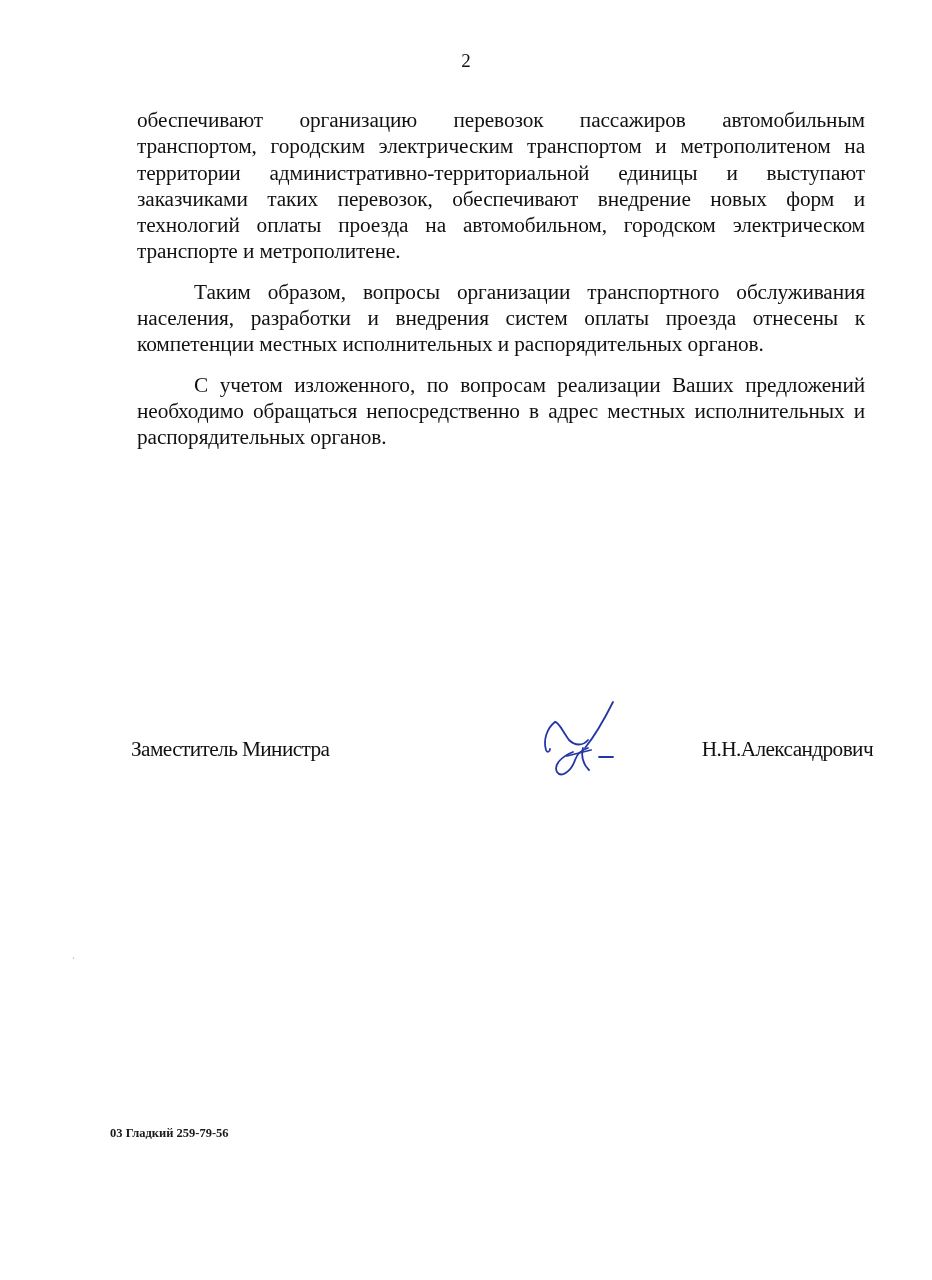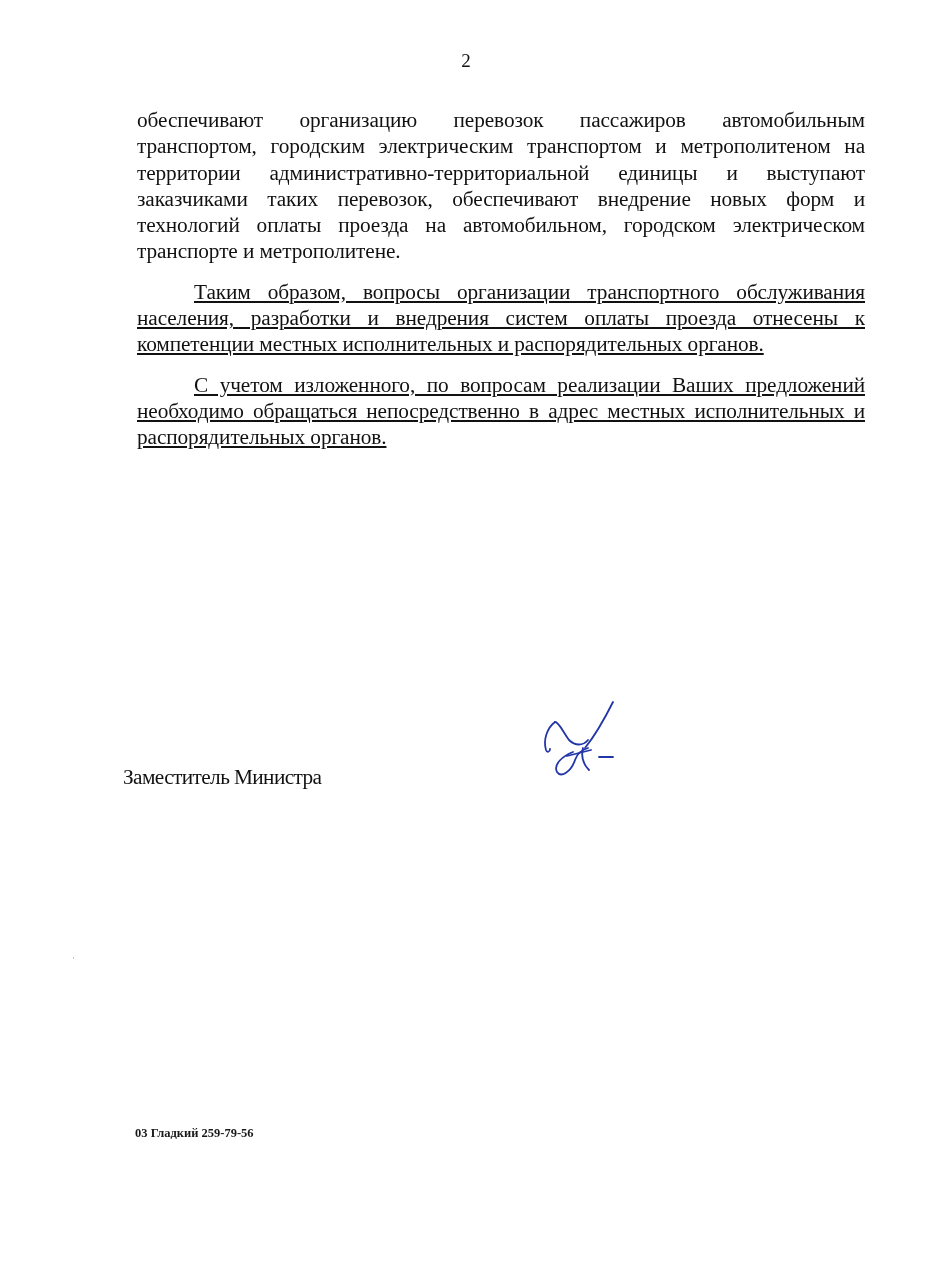--- a/index.html
+++ b/index.html
@@ -34,53 +34,51 @@
       letter-spacing: -0.1px;
     }
     .para {
       margin: 14px;
       text-align: justify;
       text-align-last: left;
       hyphens: none;
     }
     .para.indent {
       text-indent: 57px;
-      text-decoration: underline;
     }
     .signature-row {
       position: absolute;
       left: 123px;
       top: 734px;
       width: 756px;
       height: 30px;
       font-size: 21.3px;
       line-height: 30px;
       letter-spacing: -0.6px;
     }
     .sig-title {
       position: absolute;
-      left: 0;
+      left: 8px;
       top: 0;
-      margin-top: 28px;
     }
     .sig-name {
       position: absolute;
       right: 6px;
       top: 0;
     }
     .signature-mark {
       position: absolute;
       left: 533px;
       top: 700px;
       width: 90px;
       height: 80px;
     }
     .executor-note {
       position: absolute;
-      left: 135px;
+      left: 110px;
       top: 1125px;
       font-size: 12.5px;
       line-height: 16px;
       font-weight: bold;
       color: #1a1a1a;
     }
     .speck {
       position: absolute;
       left: 73px;
       top: 957px;
@@ -95,20 +93,21 @@
 <div class="page-number">2</div>
 
 <div class="body-text">
   <p class="para">обеспечивают организацию перевозок пассажиров автомобильным транспортом, городским электрическим транспортом и метрополитеном на территории административно-территориальной единицы и выступают заказчиками таких перевозок, обеспечивают внедрение новых форм и технологий оплаты проезда на автомобильном, городском электрическом транспорте и метрополитене.</p>
   <p class="para indent">Таким образом, вопросы организации транспортного обслуживания населения, разработки и внедрения систем оплаты проезда отнесены к компетенции местных исполнительных и распорядительных органов.</p>
   <p class="para indent">С учетом изложенного, по вопросам реализации Ваших предложений необходимо обращаться непосредственно в адрес местных исполнительных и распорядительных органов.</p>
 </div>
 
 <div class="signature-row">
   <span class="sig-title">Заместитель Министра</span>
+  <span class="sig-name">Н.Н.Александрович</span>
 </div>
 
 <svg class="signature-mark" viewBox="0 0 90 80" xmlns="http://www.w3.org/2000/svg">
   <g fill="none" stroke="#2336a8" stroke-width="1.8" stroke-linecap="round" stroke-linejoin="round">
 
     <path d="M22 22 C 14 28, 10 40, 13 50 C 14 53, 17 52, 17 49"></path>
 
     <path d="M22 22 C 26 22, 30 32, 36 40 C 42 46, 50 46, 55 40"></path>
 
     <path d="M52 48 C 60 38, 72 18, 80 2"></path>

